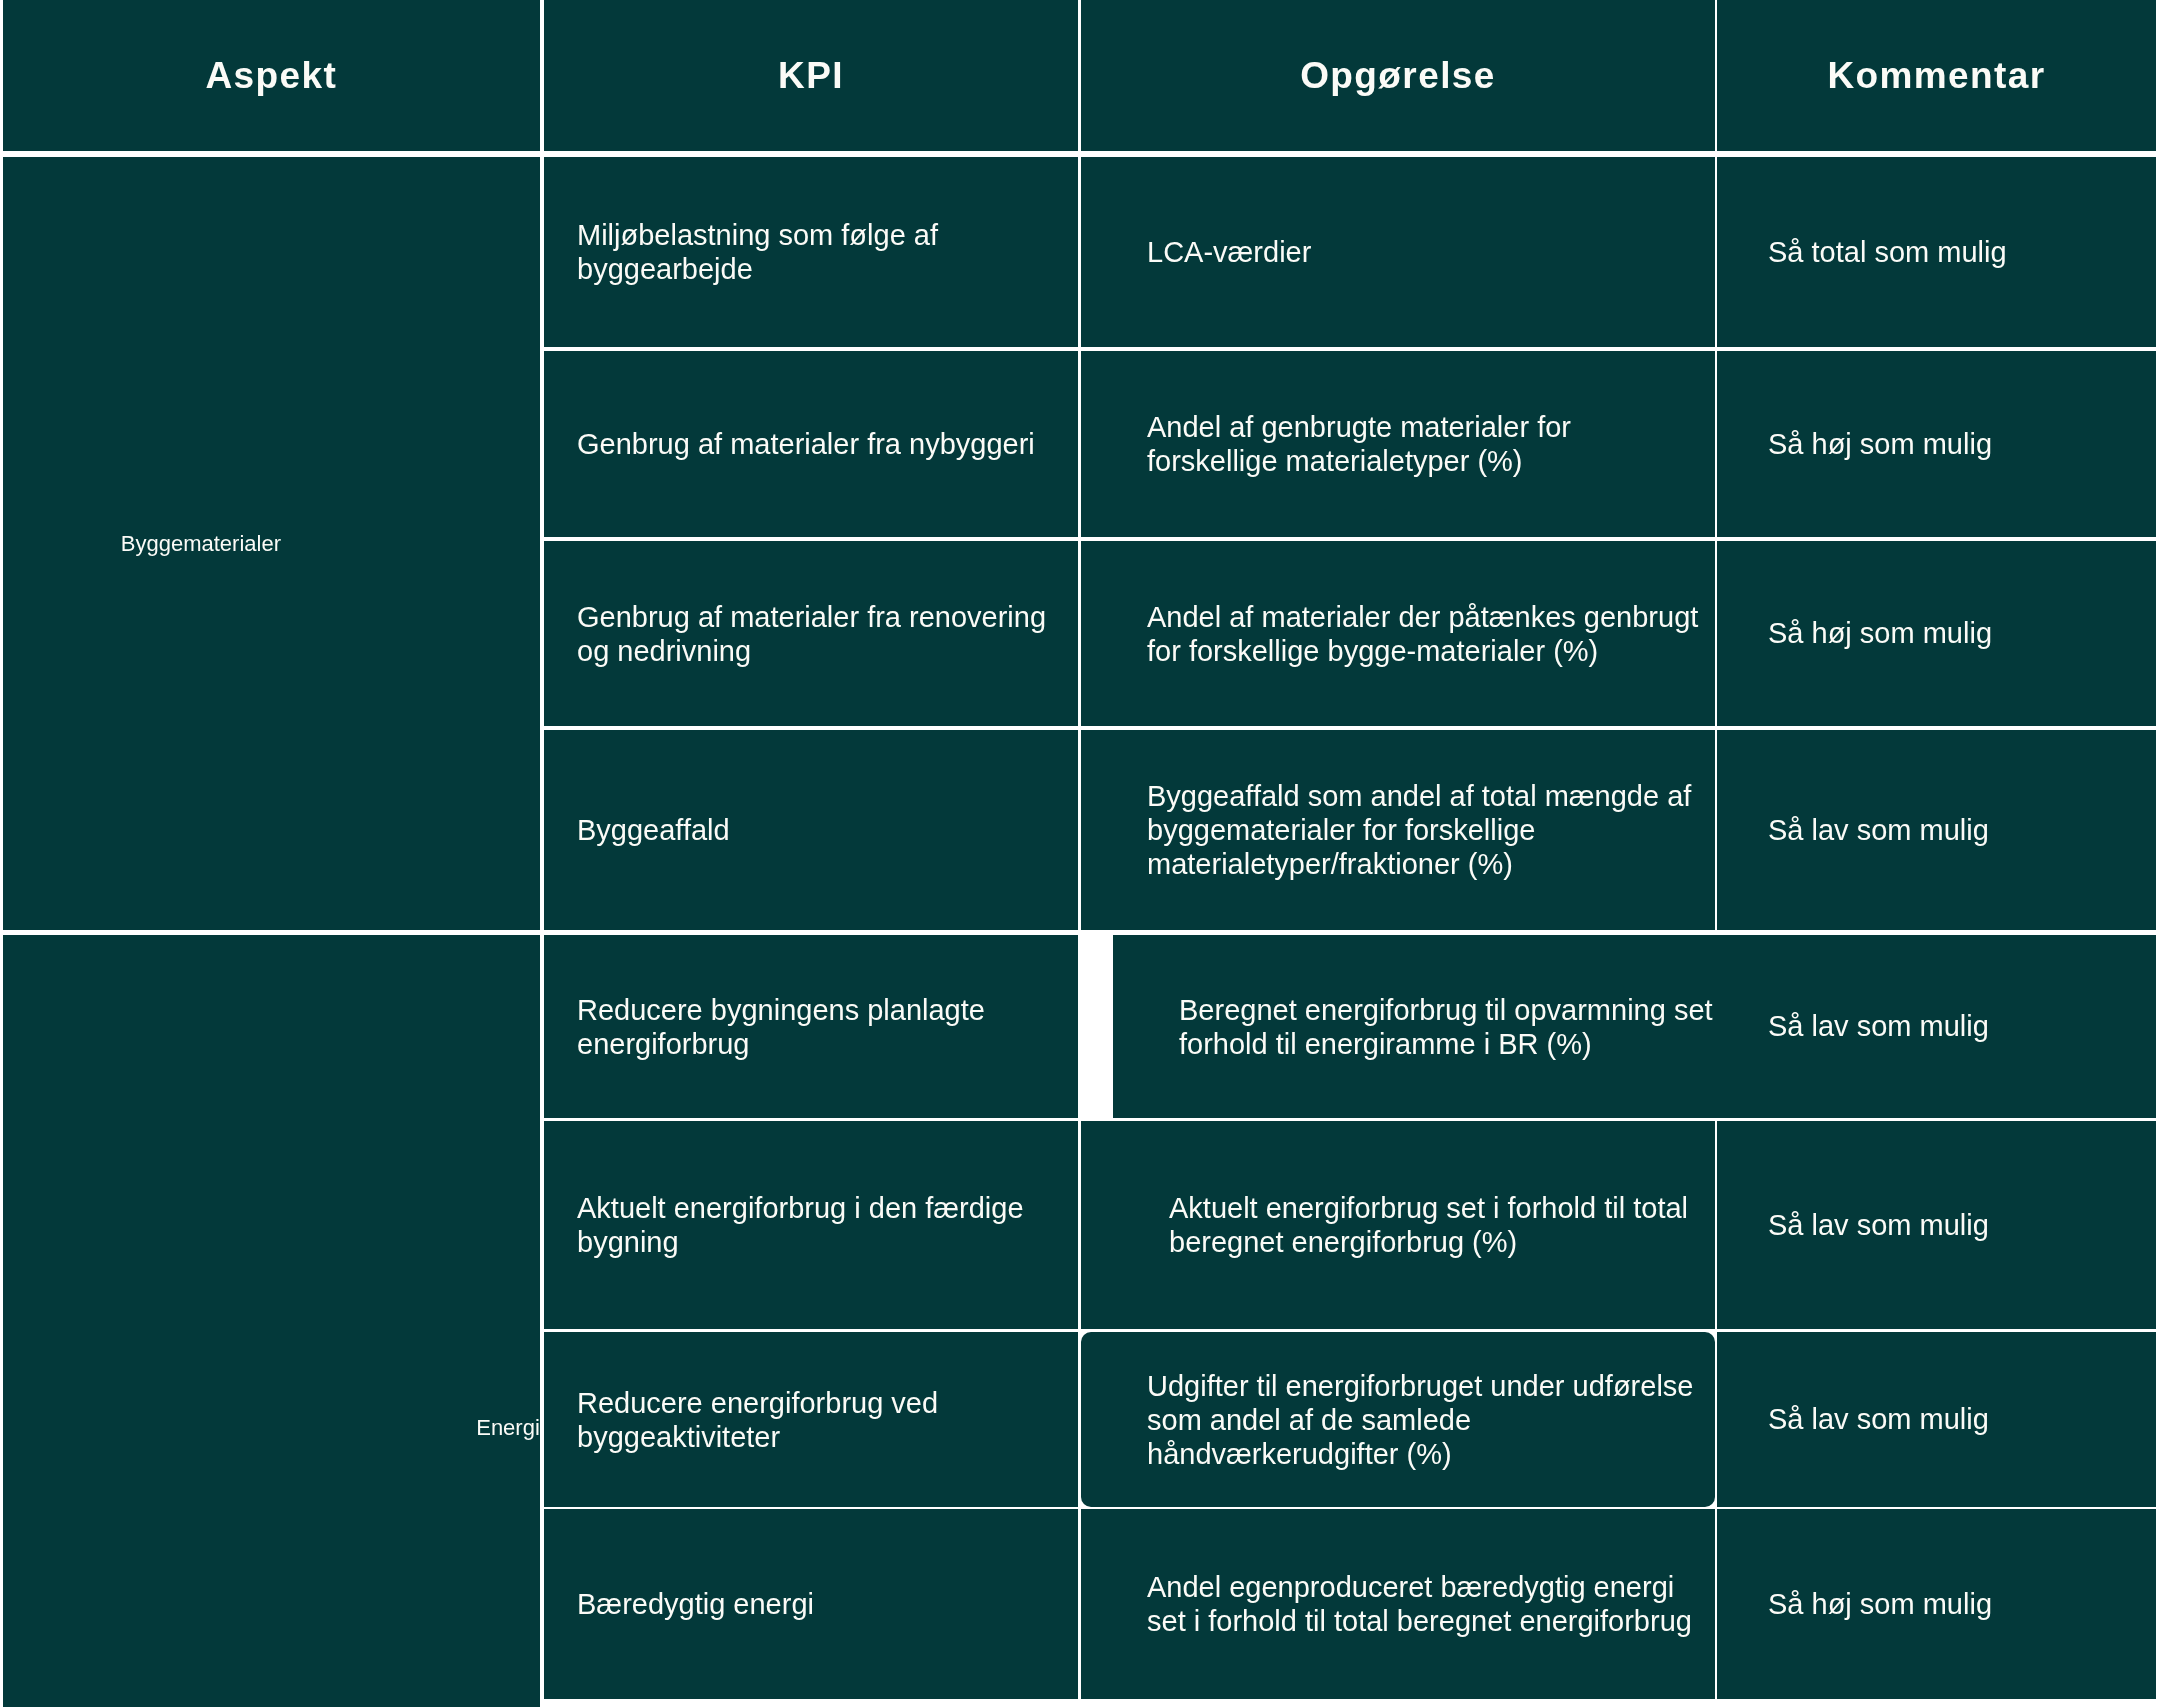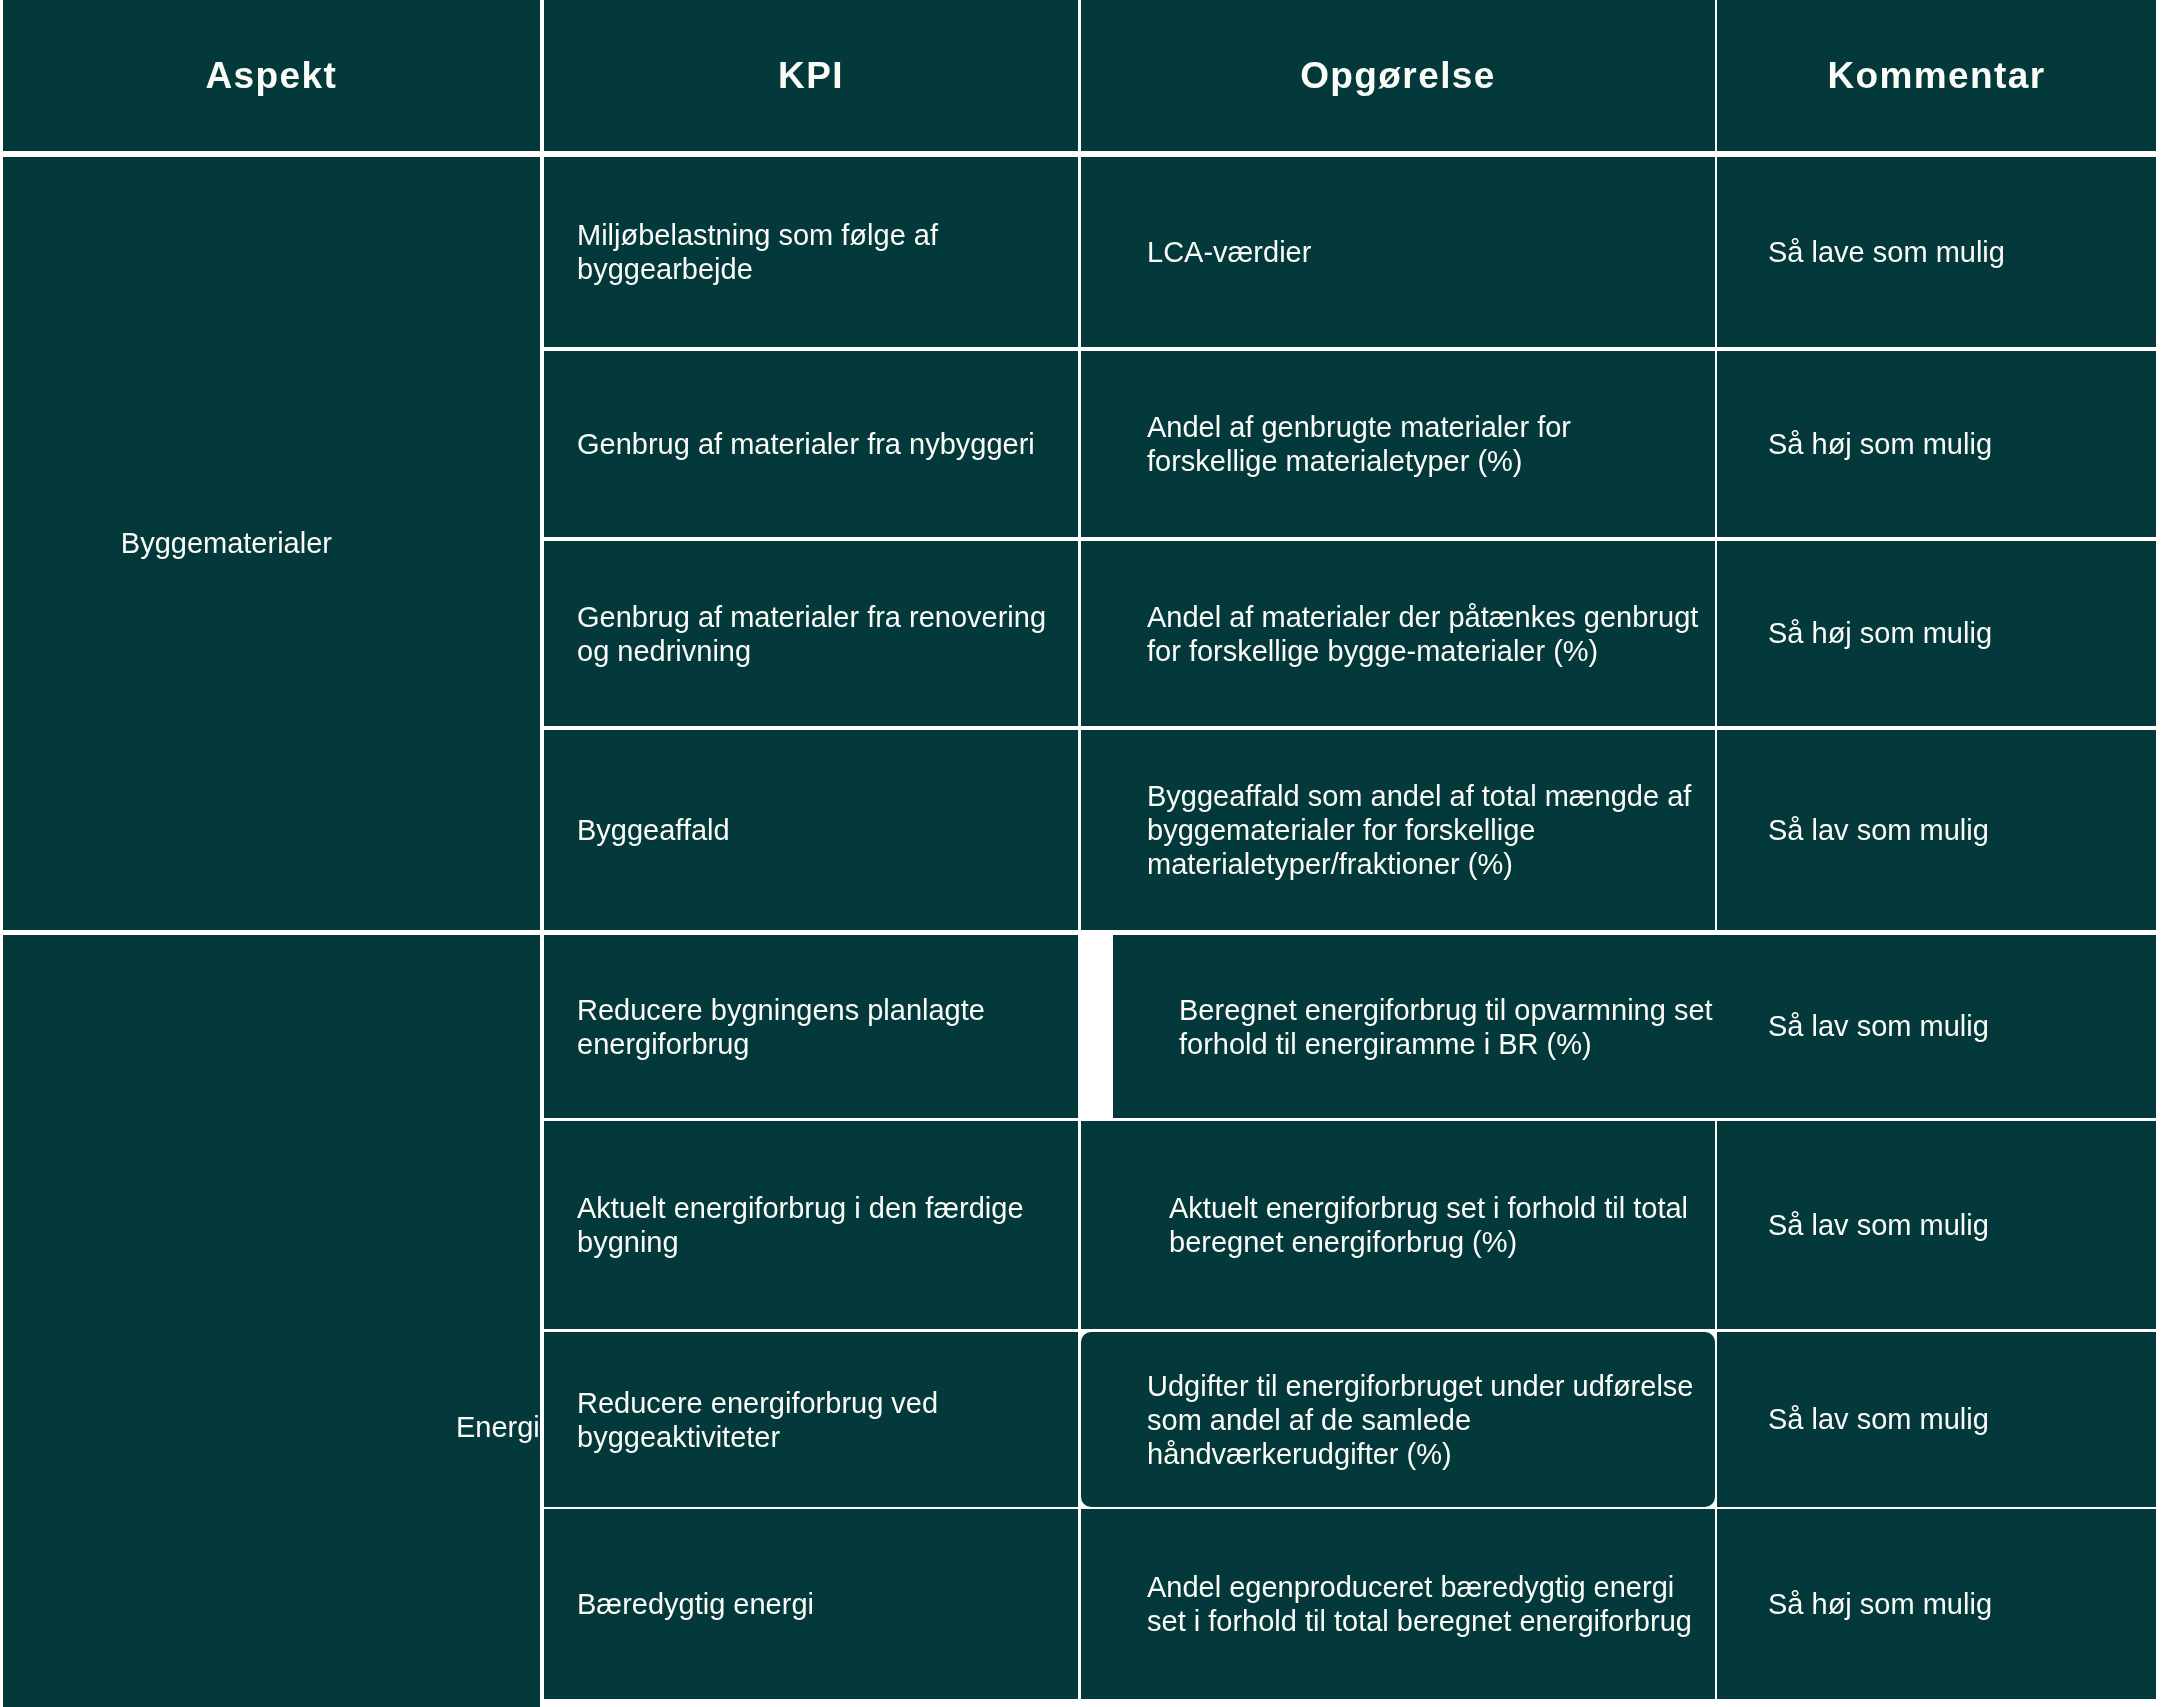--- a/index.html
+++ b/index.html
@@ -2,21 +2,21 @@
 <html style="font-size:11px"><head>
 <meta charset="utf-8">
 <style>
   html, body { margin:0; padding:0; }
   body { width:2161px; height:1708px; background:#ffffff; position:relative; overflow:hidden;
          font-family:"Liberation Sans", sans-serif; }
   .cell { position:absolute; background:#03393a; color:#fbfbf7; box-sizing:border-box;
           display:flex; align-items:center; }
   .hdr { justify-content:center; font-weight:bold; font-size:37px; letter-spacing:1.4px; }
   .txt { font-size:29px; line-height:34px; padding-left:33px; padding-right:16.5px; }
-  .aspect { font-size:29px; padding-left:118px; }
+  .aspect { font-size:22px; padding-left:118px; }
   .comment { font-size:29px; padding-left:51px; }
 </style>
 </head>
 <body>
 
 <div>
 
   <div class="cell hdr" style="left:2.8px;top:0;width:537px;height:151px;">
       <span>Aspekt</span>
     </div>
@@ -34,21 +34,21 @@
       <span>Byggematerialer</span>
     </div>
 
   <div class="cell txt" style="left:544px;top:157px;width:534px;height:190px;">
       <span>Miljøbelastning som følge af byggearbejde</span>
     </div>
   <div class="cell txt" style="left:1081px;top:157px;width:634px;height:190px;padding-left:66px;">
       <span>LCA-værdier</span>
     </div>
   <div class="cell comment" style="left:1717px;top:157px;width:439px;height:190px;">
-      <span>Så lave som mulig</span>
+      <span>Så total som mulig</span>
     </div>
 
   <div class="cell txt" style="left:544px;top:351px;width:534px;height:186px;text-align:center;">
       <span>Genbrug af materialer fra nybyggeri</span>
     </div>
   <div class="cell txt" style="left:1081px;top:351px;width:634px;height:186px;padding-left:66px;">
       <span>Andel af genbrugte materialer for forskellige materialetyper (%)</span>
     </div>
   <div class="cell comment" style="left:1717px;top:351px;width:439px;height:186px;">
       <span>Så høj som mulig</span>

